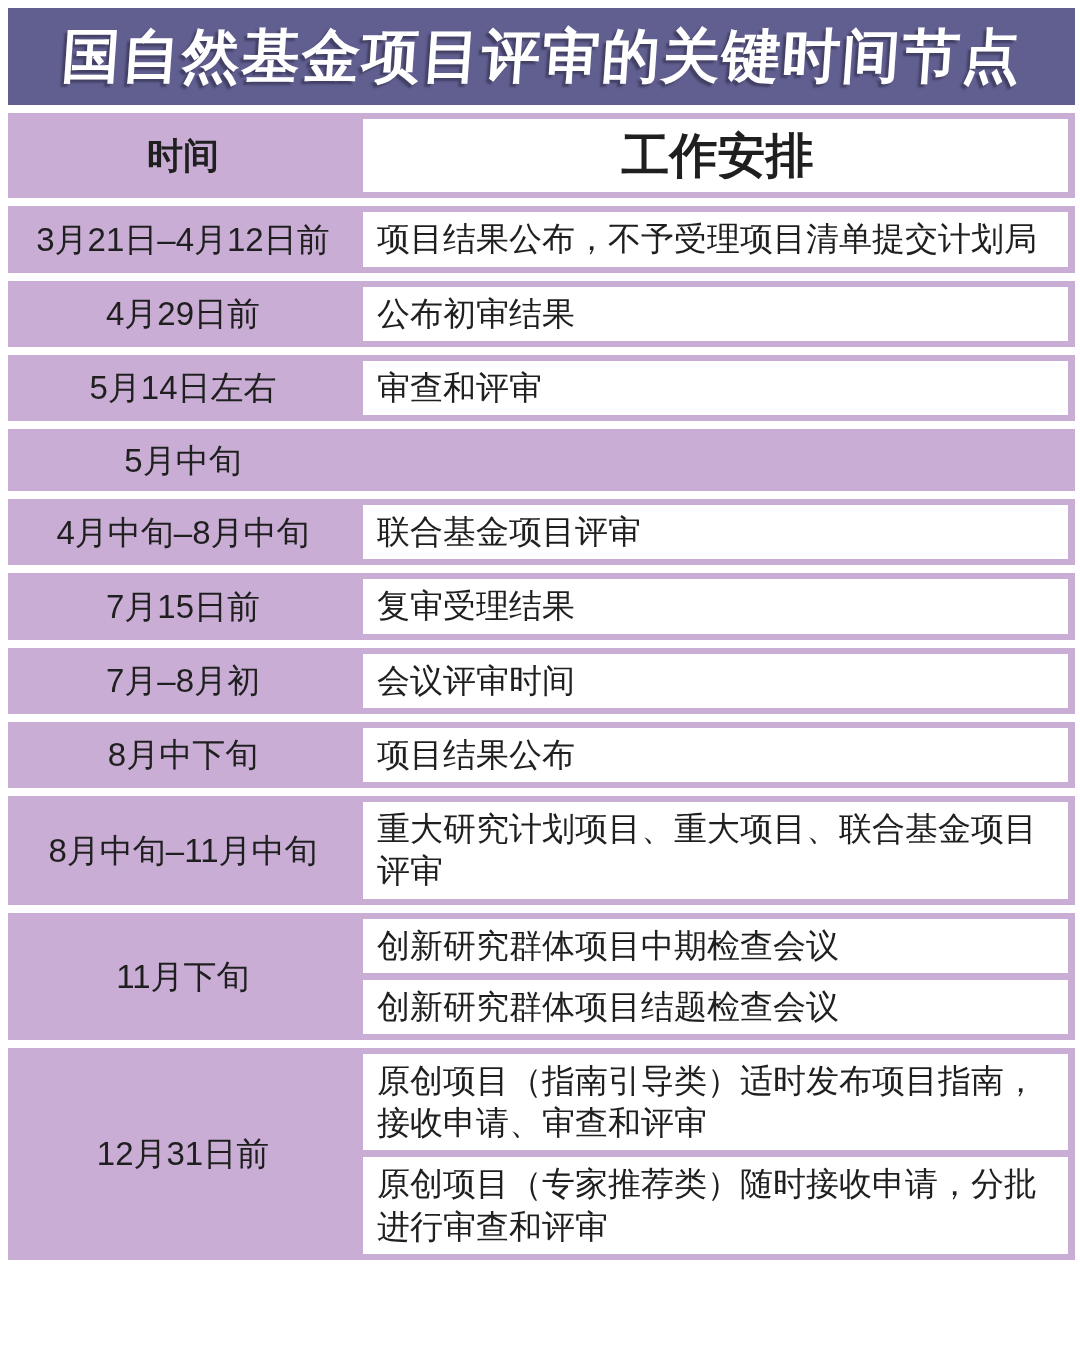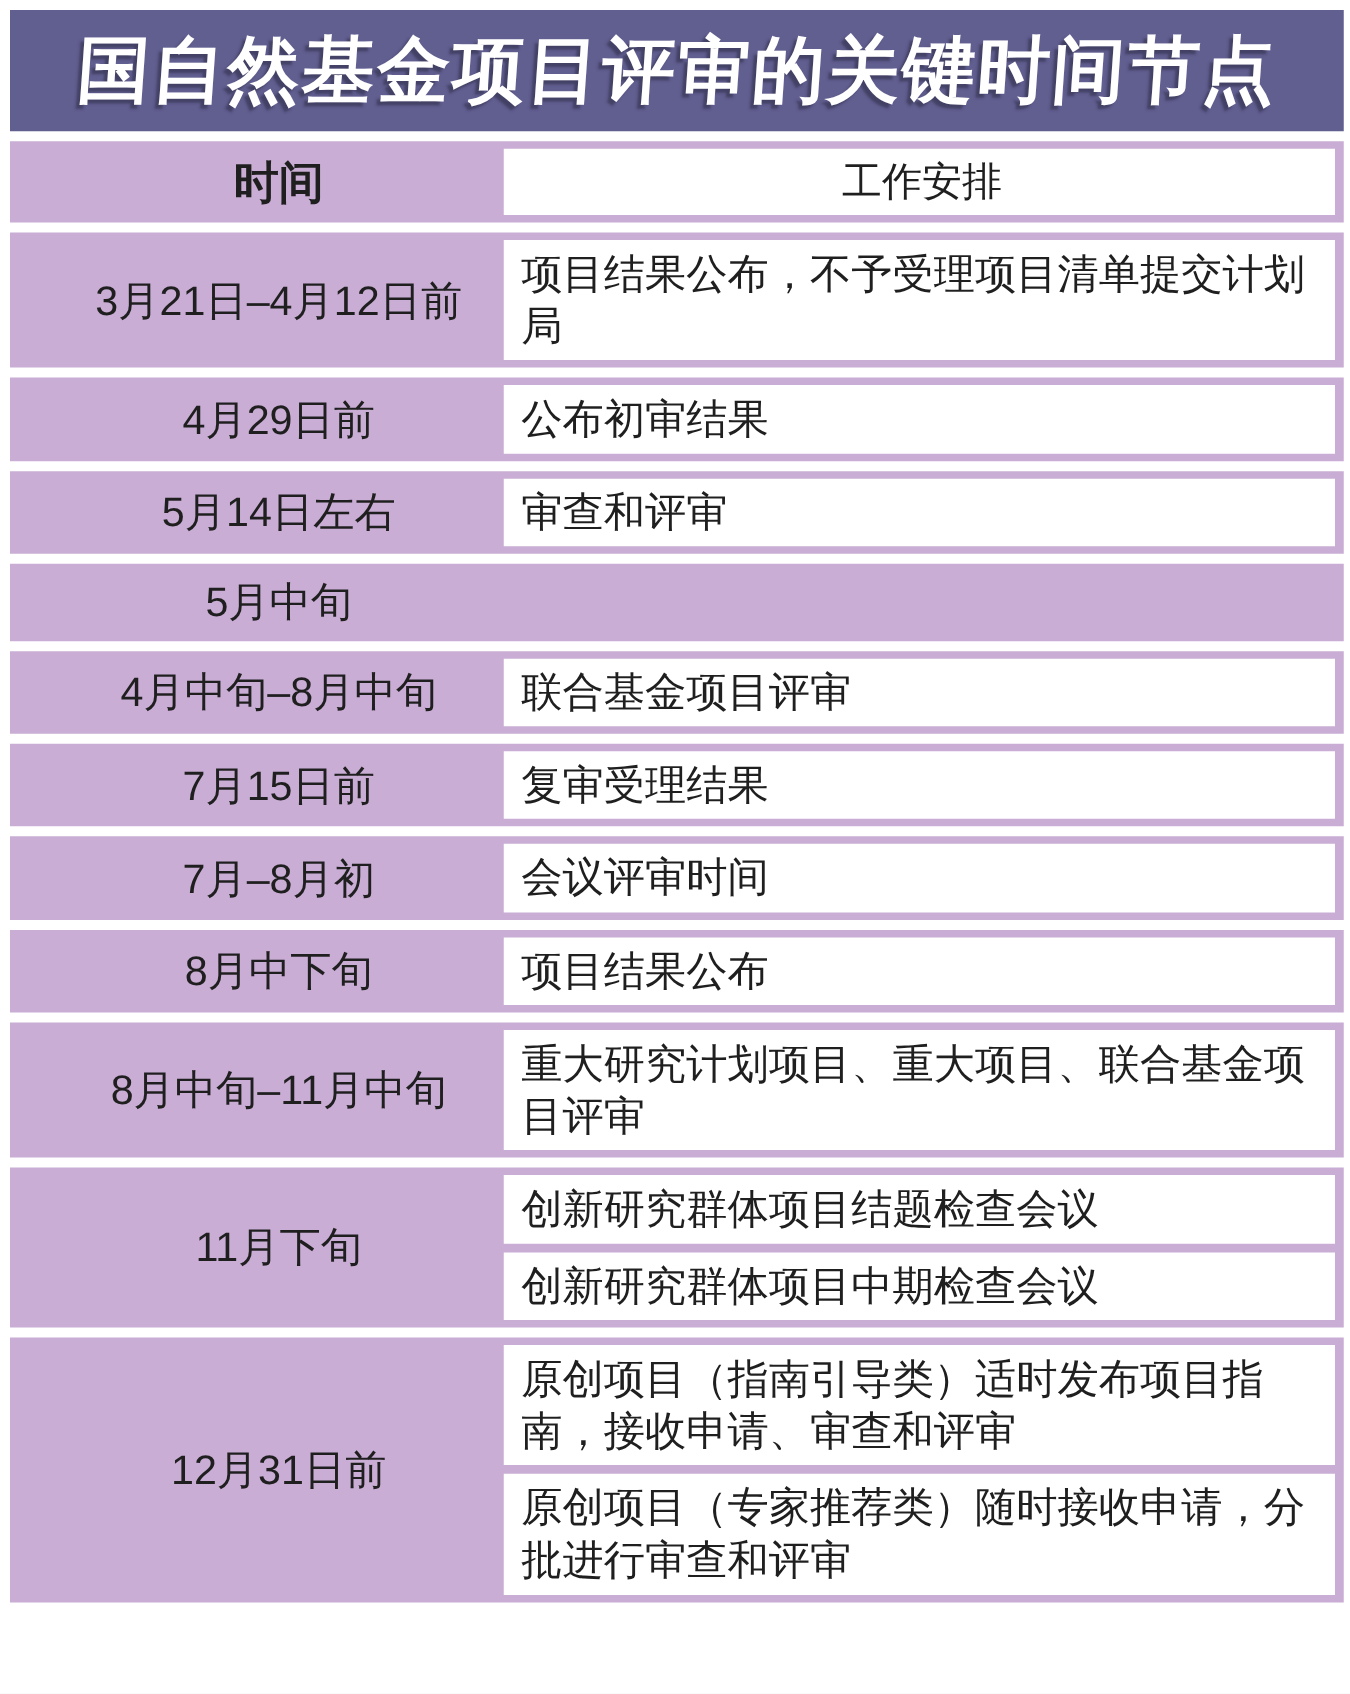--- a/index.html
+++ b/index.html
@@ -22,34 +22,33 @@
   }
   .row{
     display:flex;background:var(--rowbg);margin-bottom:8px;
     min-height:62px;align-items:stretch;
   }
   .time-cell{
     width:350px;flex:0 0 350px;
     display:flex;align-items:center;justify-content:center;
     font-size:33px;line-height:1.25;text-align:center;
     padding:4px 6px;
-    margin-left:40px;
   }
   .time-cell.hdr{font-weight:bold;font-size:36px;}
   .work-area{
     flex:1;display:flex;flex-direction:column;gap:7px;
     padding:6px 7px 6px 5px;
   }
   .work-box{
     background:#ffffff;flex:1;min-height:50px;
     display:flex;align-items:center;
     font-size:33px;line-height:1.28;
     padding:6px 8px 6px 14px;
   }
-  .work-box.hdr{justify-content:center;font-weight:normal;font-size:32px;padding-left:12px;}
+  .work-box.hdr{justify-content:center;font-weight:bold;font-size:48px;padding-left:12px;}
 </style>
 </head>
 <body>
 
 <div class="page">
 
   <div class="title-band">
     <span>国自然基金项目评审的关键时间节点</span>
   </div>
 
@@ -108,22 +107,22 @@
       </div>
       <div class="row">
         <div class="time-cell">8月中旬–11月中旬</div>
         <div class="work-area">
           <div class="work-box">重大研究计划项目、重大项目、联合基金项目评审</div>
         </div>
       </div>
       <div class="row">
         <div class="time-cell">11月下旬</div>
         <div class="work-area">
+          <div class="work-box">创新研究群体项目中期检查会议</div>
           <div class="work-box">创新研究群体项目结题检查会议</div>
-          <div class="work-box">创新研究群体项目中期检查会议</div>
         </div>
       </div>
       <div class="row">
         <div class="time-cell">12月31日前</div>
         <div class="work-area">
           <div class="work-box">原创项目（指南引导类）适时发布项目指南，接收申请、审查和评审</div>
           <div class="work-box">原创项目（专家推荐类）随时接收申请，分批进行审查和评审</div>
         </div>
       </div>
     </div>

